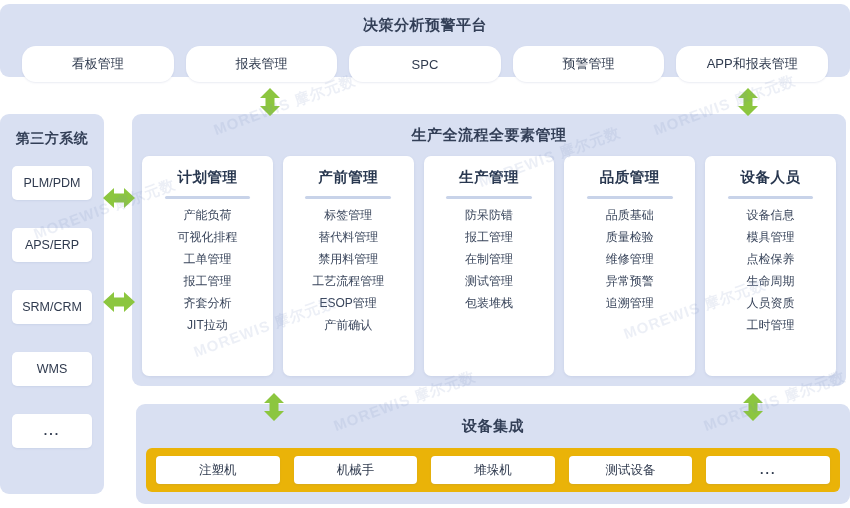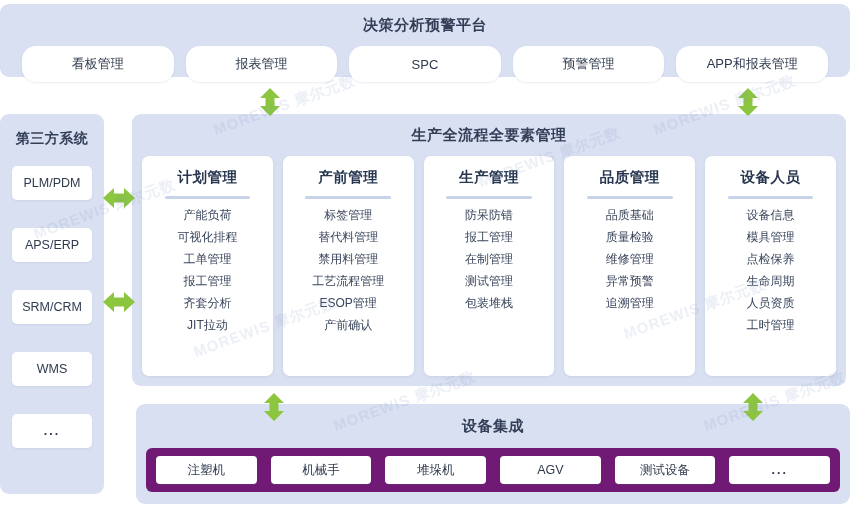--- a/index.html
+++ b/index.html
@@ -174,21 +174,21 @@
     width: 714px;
     height: 100px;
   }
   #bottom-panel .panel-title { margin-top: 13px; text-align: center; }
   .bottom-band {
     position: absolute;
     left: 10px;
     right: 10px;
     top: 44px;
     height: 44px;
-    background: #701a75;
+    background: #eab308;
     border-radius: 6px;
   }
   .bottom-chip-row {
     position: absolute;
     left: 10px;
     right: 10px;
     top: 0;
     bottom: 0;
     display: flex;
     align-items: center;
@@ -305,21 +305,20 @@
   </div>
 </div>
 
 <div class="panel" id="bottom-panel">
   <div class="panel-title">设备集成</div>
   <div class="bottom-band">
     <div class="bottom-chip-row">
       <div class="chip">注塑机</div>
       <div class="chip">机械手</div>
       <div class="chip">堆垛机</div>
-      <div class="chip">AGV</div>
       <div class="chip">测试设备</div>
       <div class="chip dots">...</div>
     </div>
   </div>
 </div>
 
 <div class="arrow" style="left:258px; top:88px;">
   <svg width="24" height="28" viewBox="0 0 24 28" xmlns="http://www.w3.org/2000/svg">
     <polygon points="12,0 22,10 16.5,10 16.5,18 22,18 12,28 2,18 7.5,18 7.5,10 2,10" fill="#8cc63f"></polygon>
   </svg>

